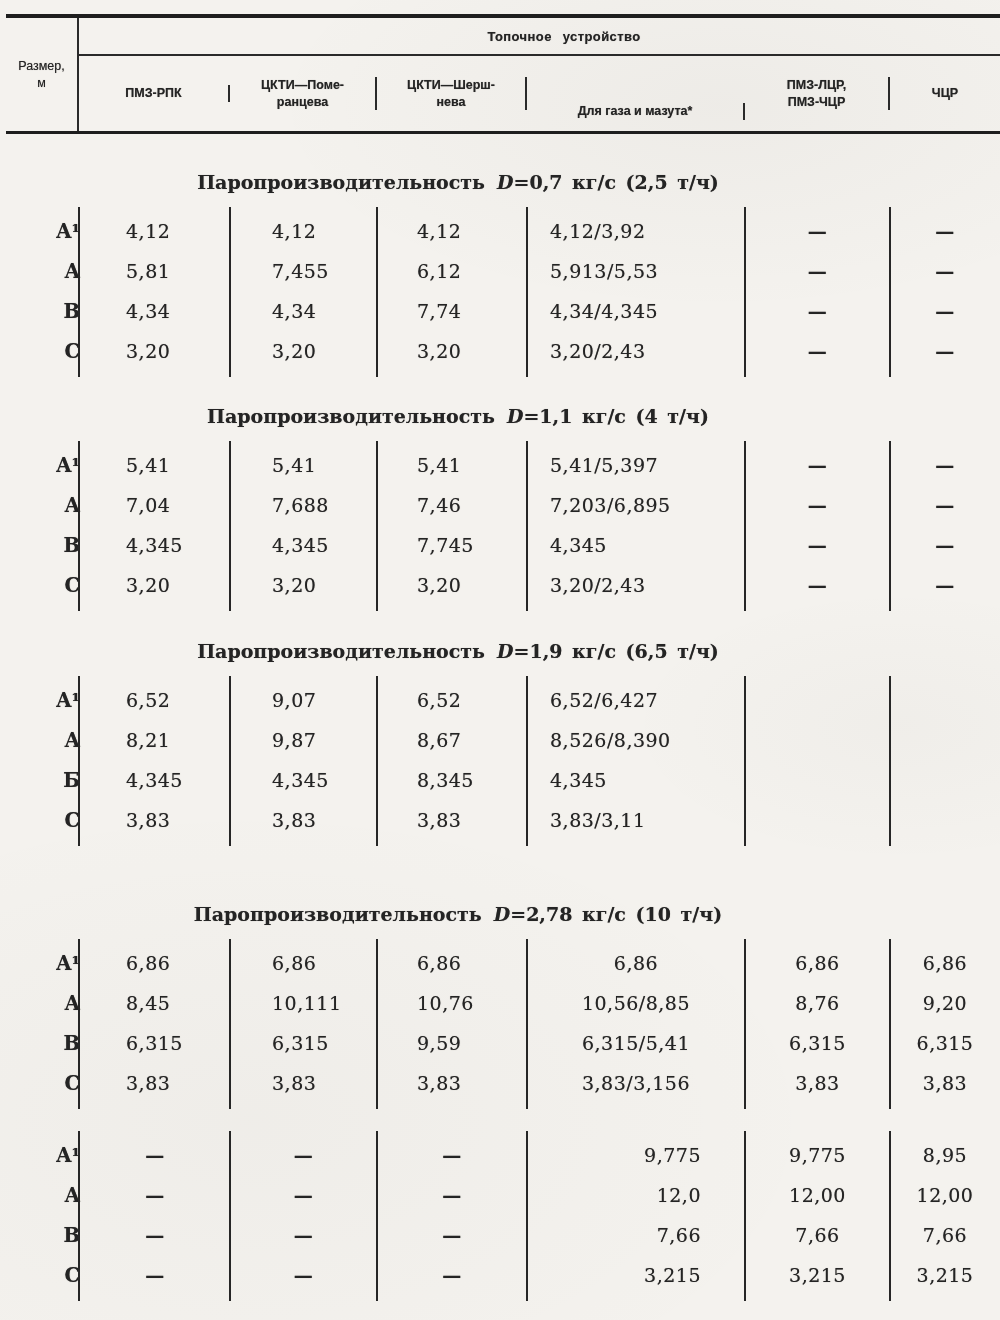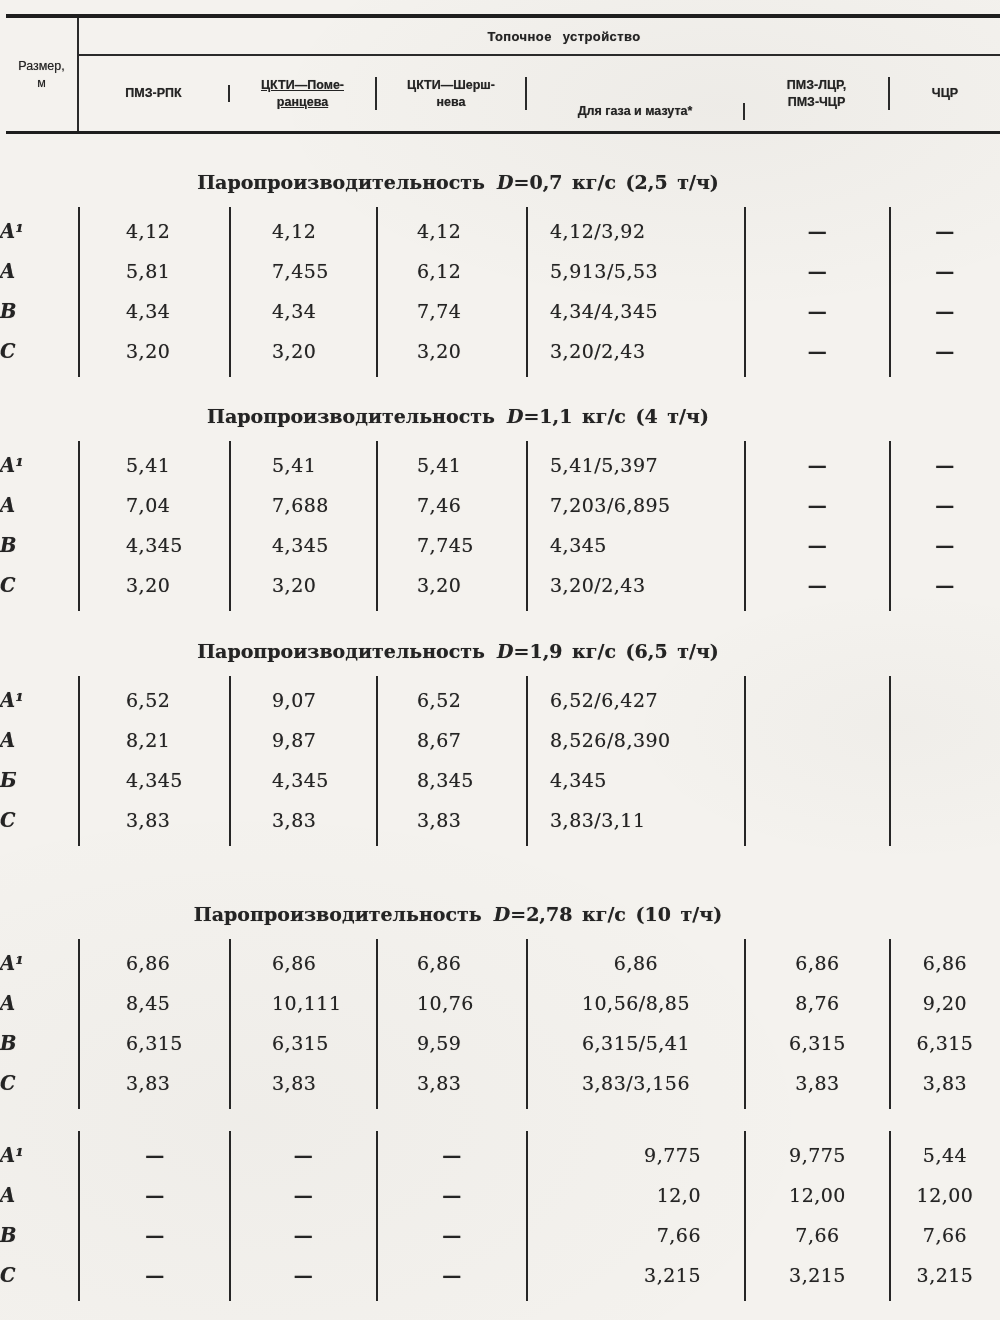--- a/index.html
+++ b/index.html
@@ -21,33 +21,33 @@
     border-top:4px solid #1e1e1e;border-bottom:3px solid #1e1e1e;display:flex;}
   .stub{flex:0 0 71px;border-right:2px solid #2a2a2a;display:flex;align-items:center;justify-content:center;
     text-align:center;font-family:"Liberation Sans",sans-serif;font-size:12.5px;line-height:1.35;white-space:pre-line;}
   .hright{flex:1;display:flex;flex-direction:column;}
   .group{height:38px;box-sizing:border-box;border-bottom:2px solid #2a2a2a;display:flex;align-items:center;justify-content:center;
     font-family:"Liberation Sans",sans-serif;font-size:13px;font-weight:bold;word-spacing:7px;letter-spacing:.4px;padding-left:49px;}
   .cols{flex:1;display:flex;align-items:center;}
   .colh{display:flex;align-items:center;justify-content:center;text-align:center;box-sizing:border-box;
     font-family:"Liberation Sans",sans-serif;font-size:12.5px;font-weight:bold;line-height:1.3;
     white-space:pre-line;border-right:2px solid #2a2a2a;padding:0 3px;}
-  .colh.w1{flex:0 0 151px;} .colh.w2{flex:0 0 147px;text-decoration:underline;} .colh.w3{flex:0 0 150px;}
+  .colh.w1{flex:0 0 151px;} .colh.w2{flex:0 0 147px;} .colh.w3{flex:0 0 150px;}
   .colh.w4{flex:0 0 218px;margin-top:36px;} .colh.w5{flex:0 0 145px;} .colh.w6{flex:1;border-right:none;}
 
   
   .sec.s1{margin-top:35px;} .sec.s2{margin-top:32px;} .sec.s3{margin-top:33px;}
   .sec.s4{margin-top:61px;} .sec.s5{margin-top:32px;}
   .sec-title{text-align:center;font-size:19px;font-weight:bold;line-height:26px;padding-right:84px;word-spacing:3px;}
   .sec-title .tvar{font-style:italic;font-weight:600;margin-left:12px;}
   .rows{position:relative;margin-top:16px;height:160px;}
   .vl{position:absolute;top:-4px;bottom:-6px;width:2px;background:#262626;}
   .vl1{left:78px;} .vl2{left:229px;} .vl3{left:376px;} .vl4{left:526px;} .vl5{left:744px;} .vl6{left:889px;}
   .tr{display:grid;grid-template-columns:80px 150px 147px 150px 218px 145px 110px;height:40px;align-items:center;font-size:19px;}
-  .lbl{text-align:left;font-style:italic;font-weight:bold;font-size:19.5px;}
+  .lbl{text-align:right;font-weight:bold;font-size:19.5px;}
   .td{letter-spacing:.5px;}
   .td.c1{padding-left:46px;} .td.c2{padding-left:42px;} .td.c3{padding-left:40px;}
   .a-left  .td.c4{padding-left:23px;}
   .a-center .td.c4{text-align:center;}
   .a-right .td.c4{text-align:right;padding-right:44px;}
   .td.c5,.td.c6{text-align:center;}
   .td.dash{text-align:center !important;padding:0 !important;font-weight:bold;}
 </style>
 </head>
 <body>
@@ -273,21 +273,21 @@
         <div class="vl vl4"></div>
         <div class="vl vl5"></div>
         <div class="vl vl6"></div>
       <div class="tr">
         <div class="lbl">A¹</div>
         <div class="td c1 dash">—</div>
         <div class="td c2 dash">—</div>
         <div class="td c3 dash">—</div>
         <div class="td c4">9,775</div>
         <div class="td c5">9,775</div>
-        <div class="td c6">5,44</div>
+        <div class="td c6">8,95</div>
       </div>
       <div class="tr">
         <div class="lbl">A</div>
         <div class="td c1 dash">—</div>
         <div class="td c2 dash">—</div>
         <div class="td c3 dash">—</div>
         <div class="td c4">12,0</div>
         <div class="td c5">12,00</div>
         <div class="td c6">12,00</div>
       </div>

